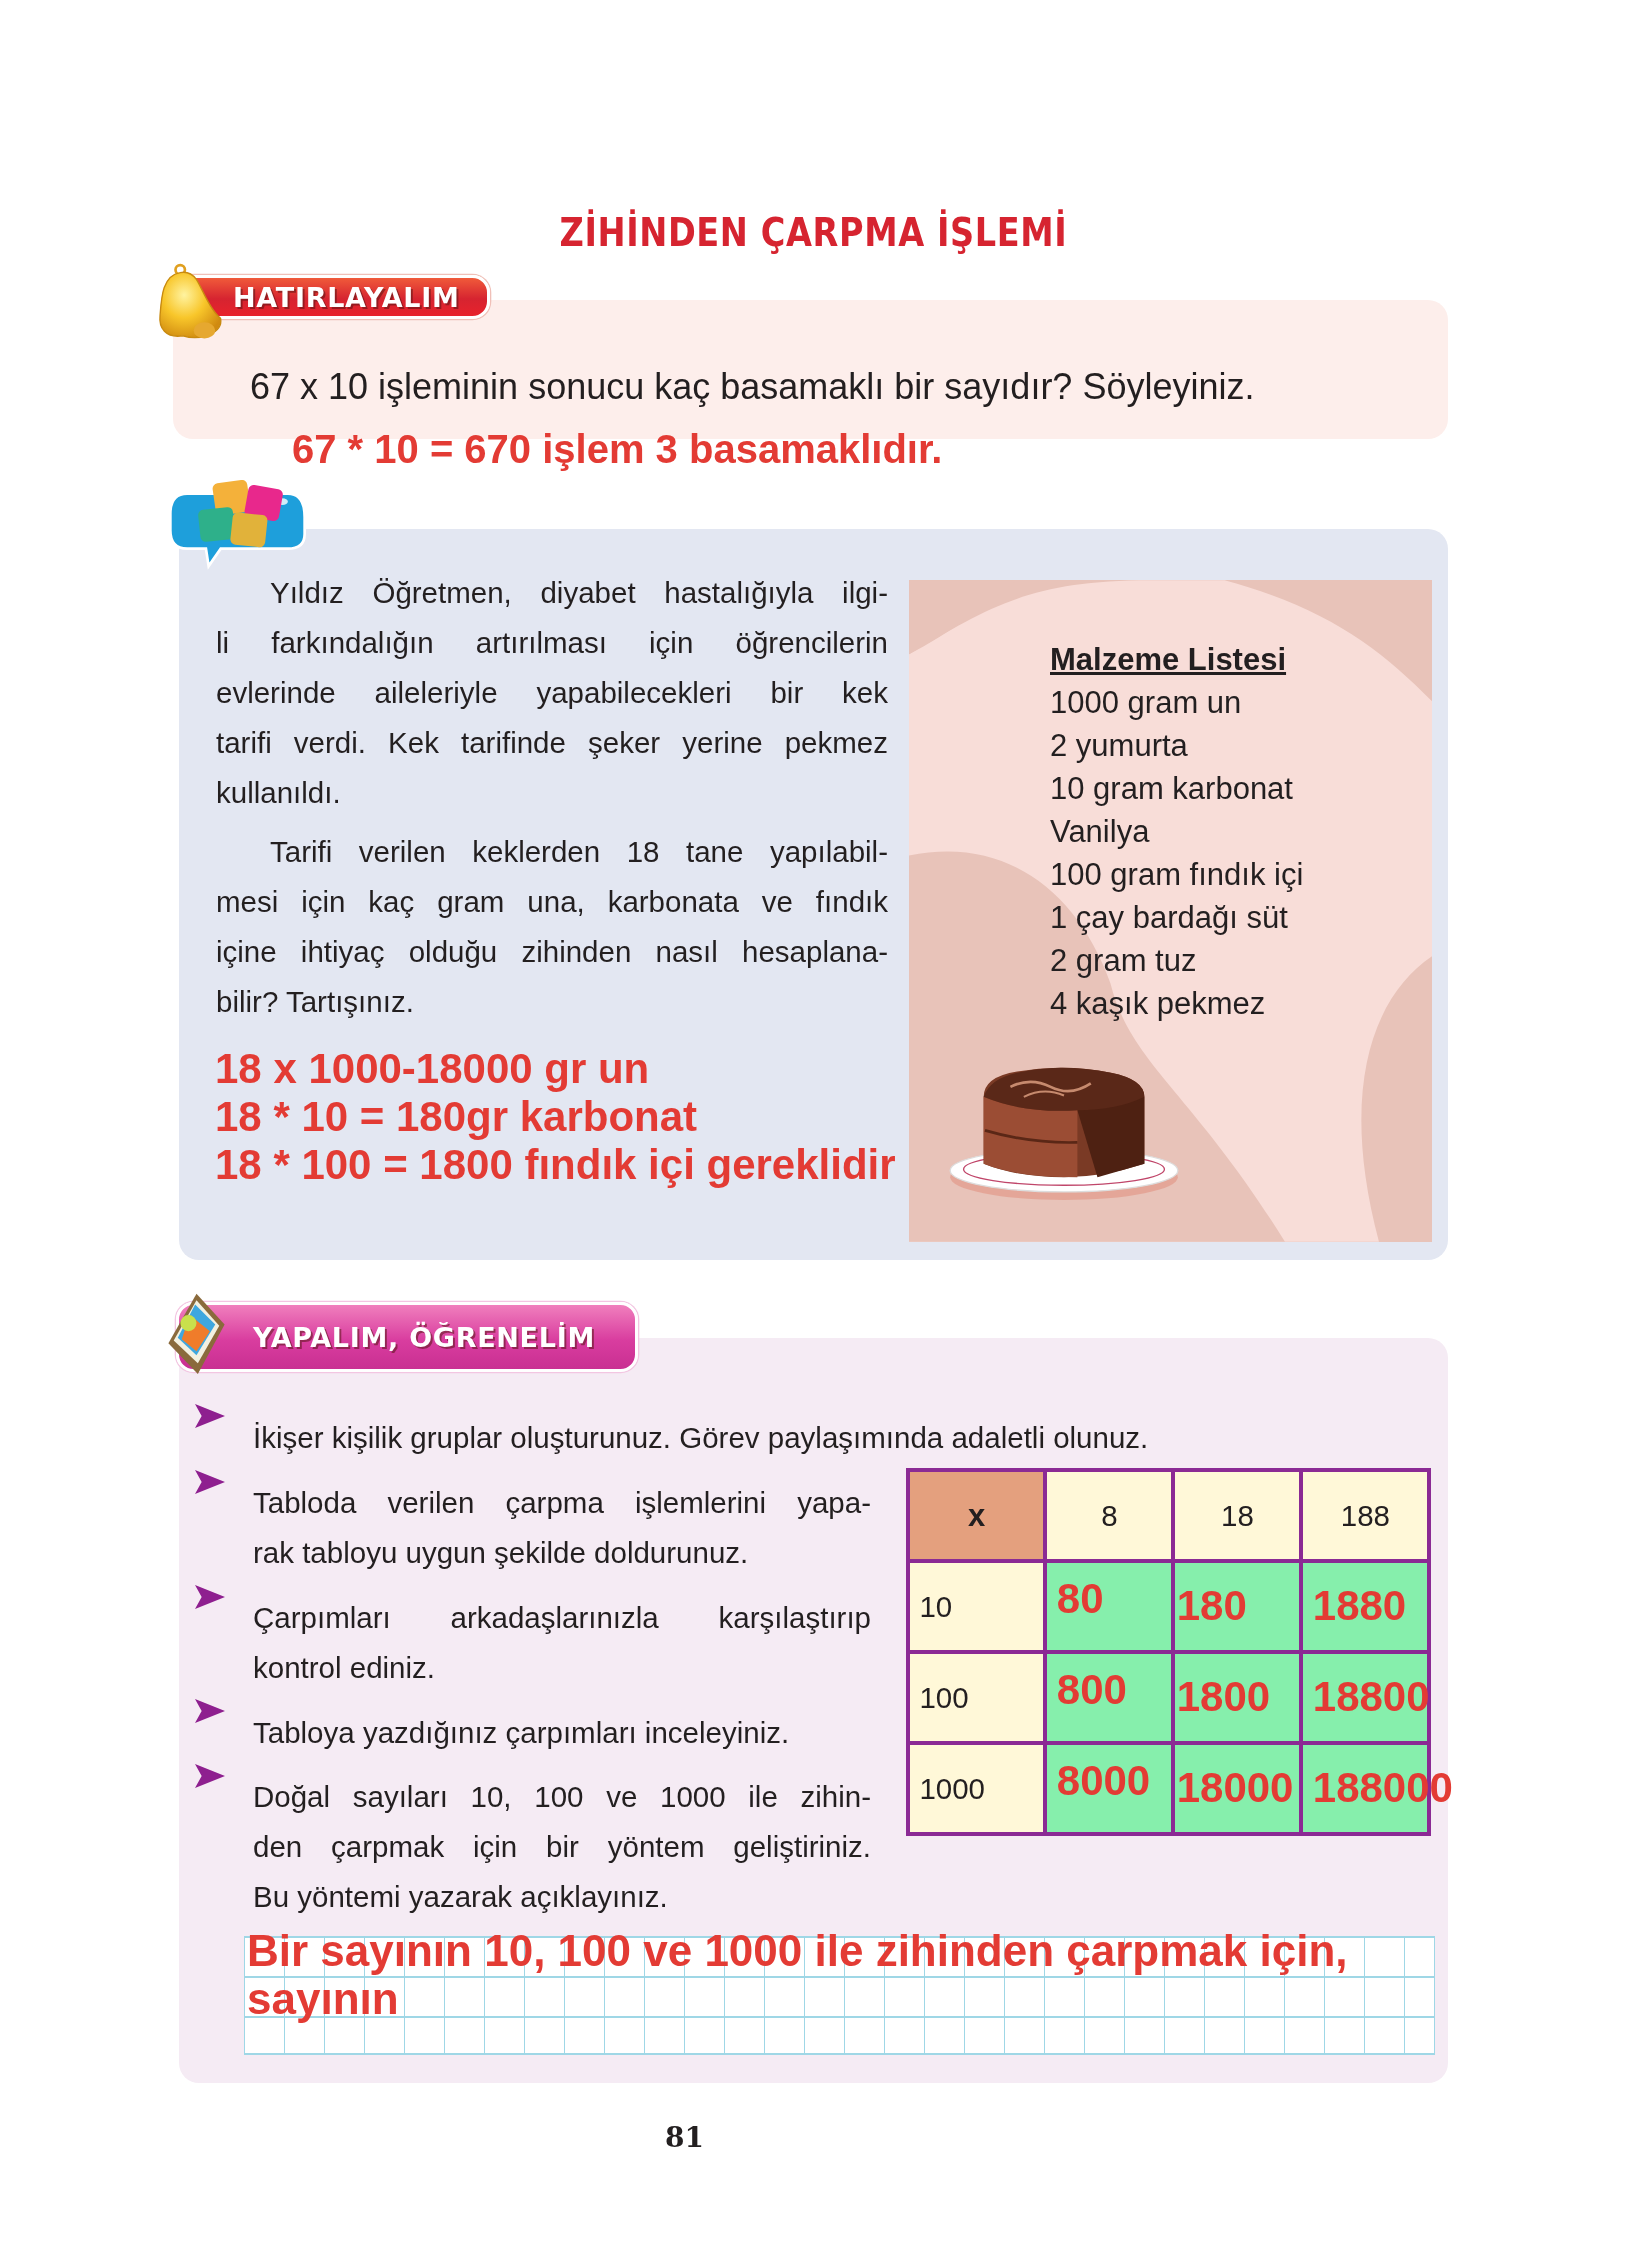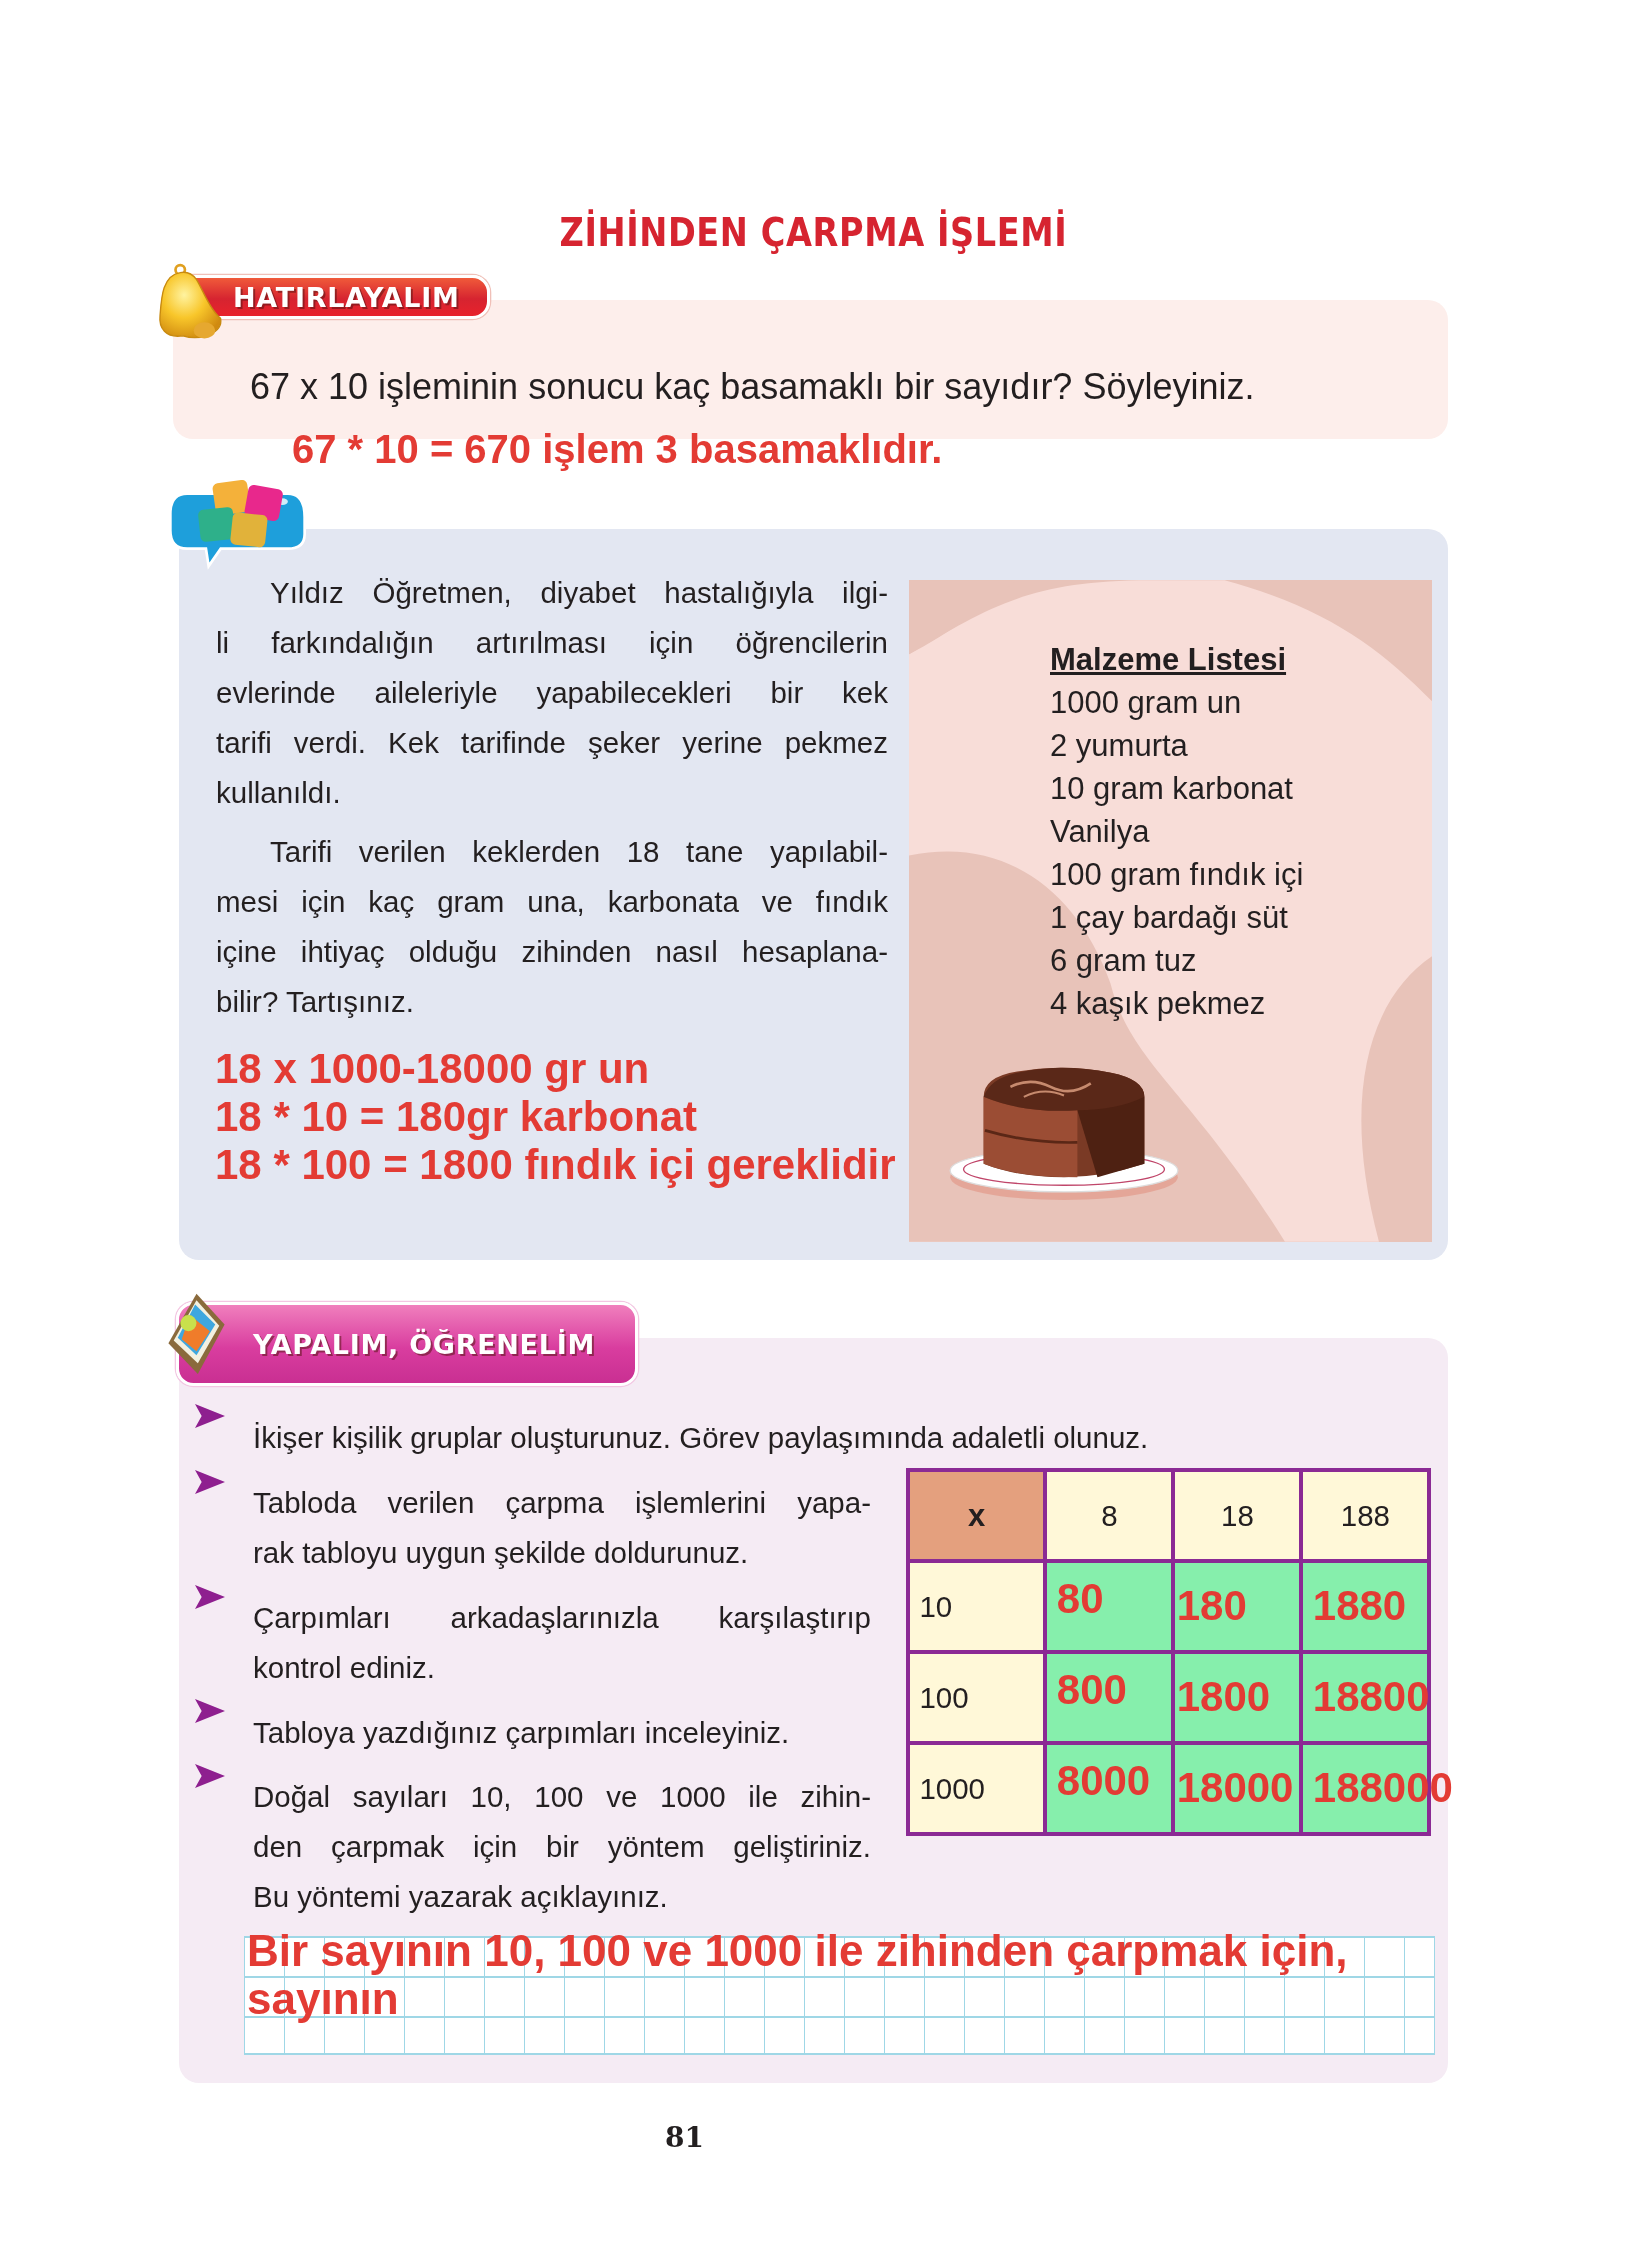--- a/index.html
+++ b/index.html
@@ -12,21 +12,21 @@
     font-family:"DejaVu Sans",sans-serif;font-weight:bold;font-size:39px;
     color:#d62430;letter-spacing:0.7px;transform:scaleX(0.86);transform-origin:813px 0;}
 
   
   .banner{border-radius:17.5px;color:#fff;font-family:"DejaVu Sans",sans-serif;font-weight:bold;
     display:flex;align-items:center;box-sizing:border-box;letter-spacing:0.7px;
     text-shadow:2px 2px 0 rgba(90,20,20,0.55);}
   .banner-red{left:176px;top:275px;width:314px;height:44px;
     background:linear-gradient(#f05a3a,#d62430 55%,#e8222c);
     border:3.4px solid #fff;box-shadow:0 0 0 1.3px #f0c0b8;padding-left:54px;font-size:27px;}
-  .banner-pink{left:176px;top:1302px;width:462px;height:84px;
+  .banner-pink{left:176px;top:1302px;width:462px;height:70px;
     background:linear-gradient(#f07fbd,#d93d9f 55%,#c92f92);
     border:3.4px solid #fff;box-shadow:0 0 0 1.3px #f3c6e2;padding-left:74px;font-size:27px;}
 
   
   .box-pink{left:173px;top:300px;width:1275px;height:139px;background:#fdeeeb;border-radius:20px;}
   .box-blue{left:179px;top:529px;width:1269px;height:731px;background:#e3e7f2;border-radius:20px;}
   .box-purple{left:179px;top:1338px;width:1269px;height:745px;background:#f5ebf4;border-radius:20px;}
 
   .q-text{left:250px;top:366px;font-size:36px;}
   .red{color:#e33b34;font-weight:bold;font-family:"Liberation Sans",sans-serif;}
@@ -151,21 +151,21 @@
   </svg>
 </div>
 <div class="abs recipe-text">
   <div class="recipe-title">Malzeme Listesi</div>
   <div>1000 gram un</div>
   <div>2 yumurta</div>
   <div>10 gram karbonat</div>
   <div>Vanilya</div>
   <div>100 gram fındık içi</div>
   <div>1 çay bardağı süt</div>
-  <div>6 gram tuz</div>
+  <div>2 gram tuz</div>
   <div>4 kaşık pekmez</div>
 </div>
 
 <div class="abs box-purple"></div>
 <div class="abs banner banner-pink">
   <span>YAPALIM, ÖĞRENELİM</span>
 </div>
 <svg class="abs" style="left:163px;top:1291px" width="67" height="87" viewBox="0 0 100 130">
   <path d="M50 4 L92 50 L52 124 L8 78 Z" fill="#8a6a3c"></path>
   <path d="M50 14 L84 52 L52 108 L16 74 Z" fill="#f3f0e0"></path>

